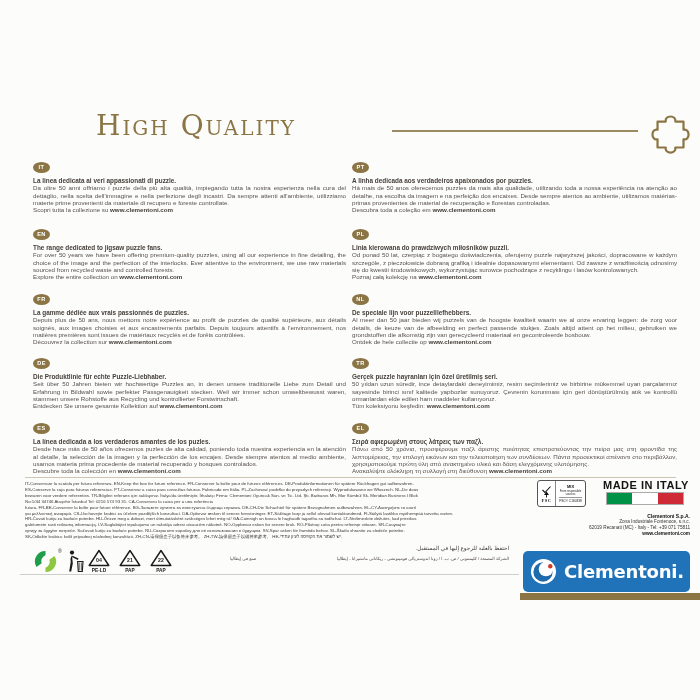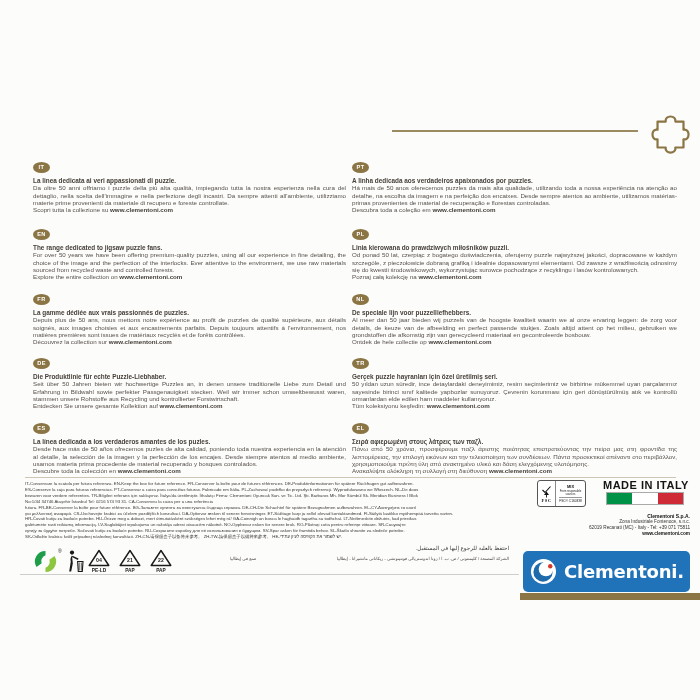--- a/index.html
+++ b/index.html
@@ -63,20 +63,21 @@
   .logo-text{color:#fff;font-family:"DejaVu Sans",sans-serif;font-weight:bold;font-size:18px;
              margin-left:7px;letter-spacing:-0.2px;}
   .gold-band{position:absolute;left:520px;top:593px;width:180px;height:7px;background:#8b7544;}
 </style>
 </head>
 <body>
 
 <div class="page">
 
   <div class="hq">
+    <span class="t-serif">High Quality</span>
   </div>
   <div class="h-rule"></div>
   <svg class="puzzle-svg" width="50" height="54" viewBox="2 -2 52 52">
     <path d="M14 10 h8.5 c-1.5-7 11.5-7 10 0 H41 v8.5 c7-1.5 7 11.5 0 10 V37 h-8.5 c1.5 7-11.5 7-10 0 H14 v-8.5 c-7 1.5-7-11.5 0-10 Z" fill="none" stroke="#8b7544" stroke-width="2.3" stroke-linejoin="round"></path>
   </svg>
 
   <section class="block colL r0">
     <span class="badge">IT</span>
     <h3 class="bt">La linea dedicata ai veri appassionati di puzzle.</h3>
     <p class="bb">Da oltre 50 anni offriamo i puzzle della più alta qualità, impiegando tutta la nostra esperienza nella cura del dettaglio, nella scelta dell'immagine e nella perfezione degli incastri. Da sempre attenti all'ambiente, utilizziamo materie prime provenienti da materiale di recupero e foreste controllate.</p>

